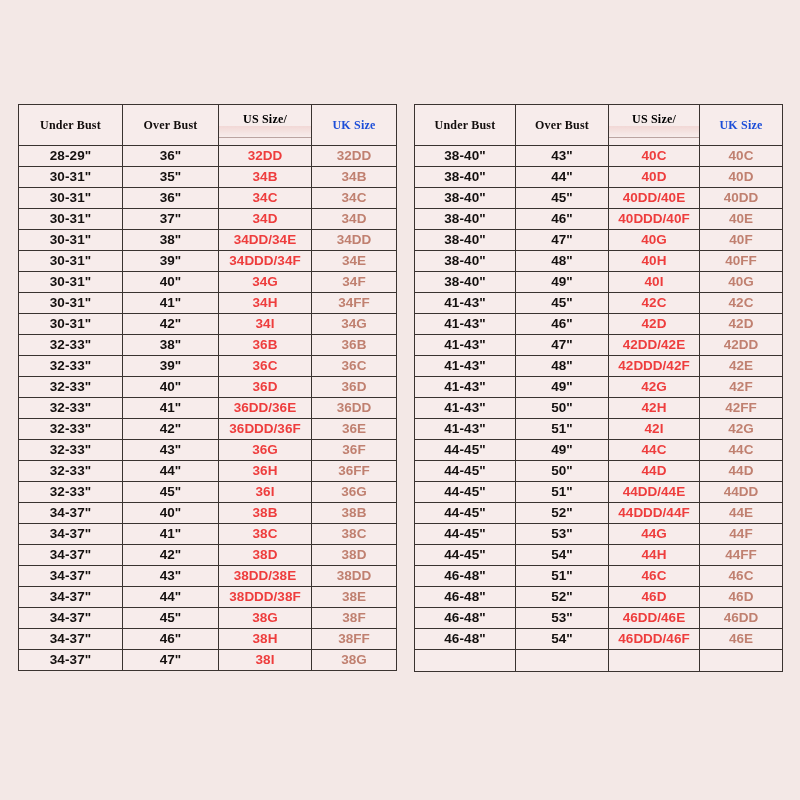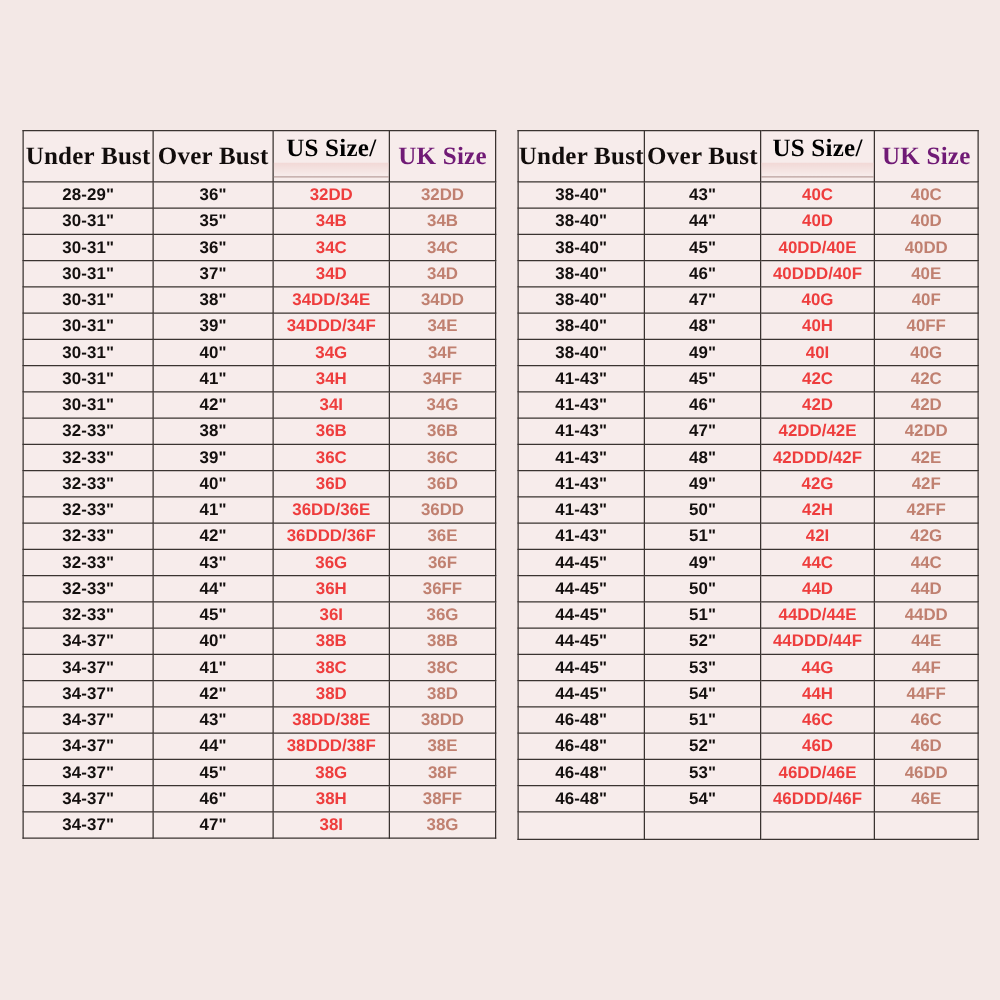--- a/index.html
+++ b/index.html
@@ -45,30 +45,30 @@
     text-align: center;
     vertical-align: middle;
     padding: 0;
     line-height: 1;
   }
 
   .size-table thead th {
     height: 40px;
     font-family: "Liberation Serif", serif;
     font-weight: bold;
-    font-size: 20px;
+    font-size: 12px;
     letter-spacing: 0.2px;
     position: relative;
   }
   .hd-under, .hd-over { color: #120d0c; }
   .hd-us {
     color: #000000;
     font-size: 16px;
   }
-  .hd-uk { color: #701a75; }
+  .hd-uk { color: #1d4ed8; }
 
   .hd-us .us-line1 { display: block; }
   .hd-us .us-line2 {
     display: block;
     height: 11px;
     margin-top: 1px;
     background: linear-gradient(
         to bottom,
         rgba(238, 200, 196, 0.55) 0%,
         rgba(238, 206, 202, 0.35) 45%,

